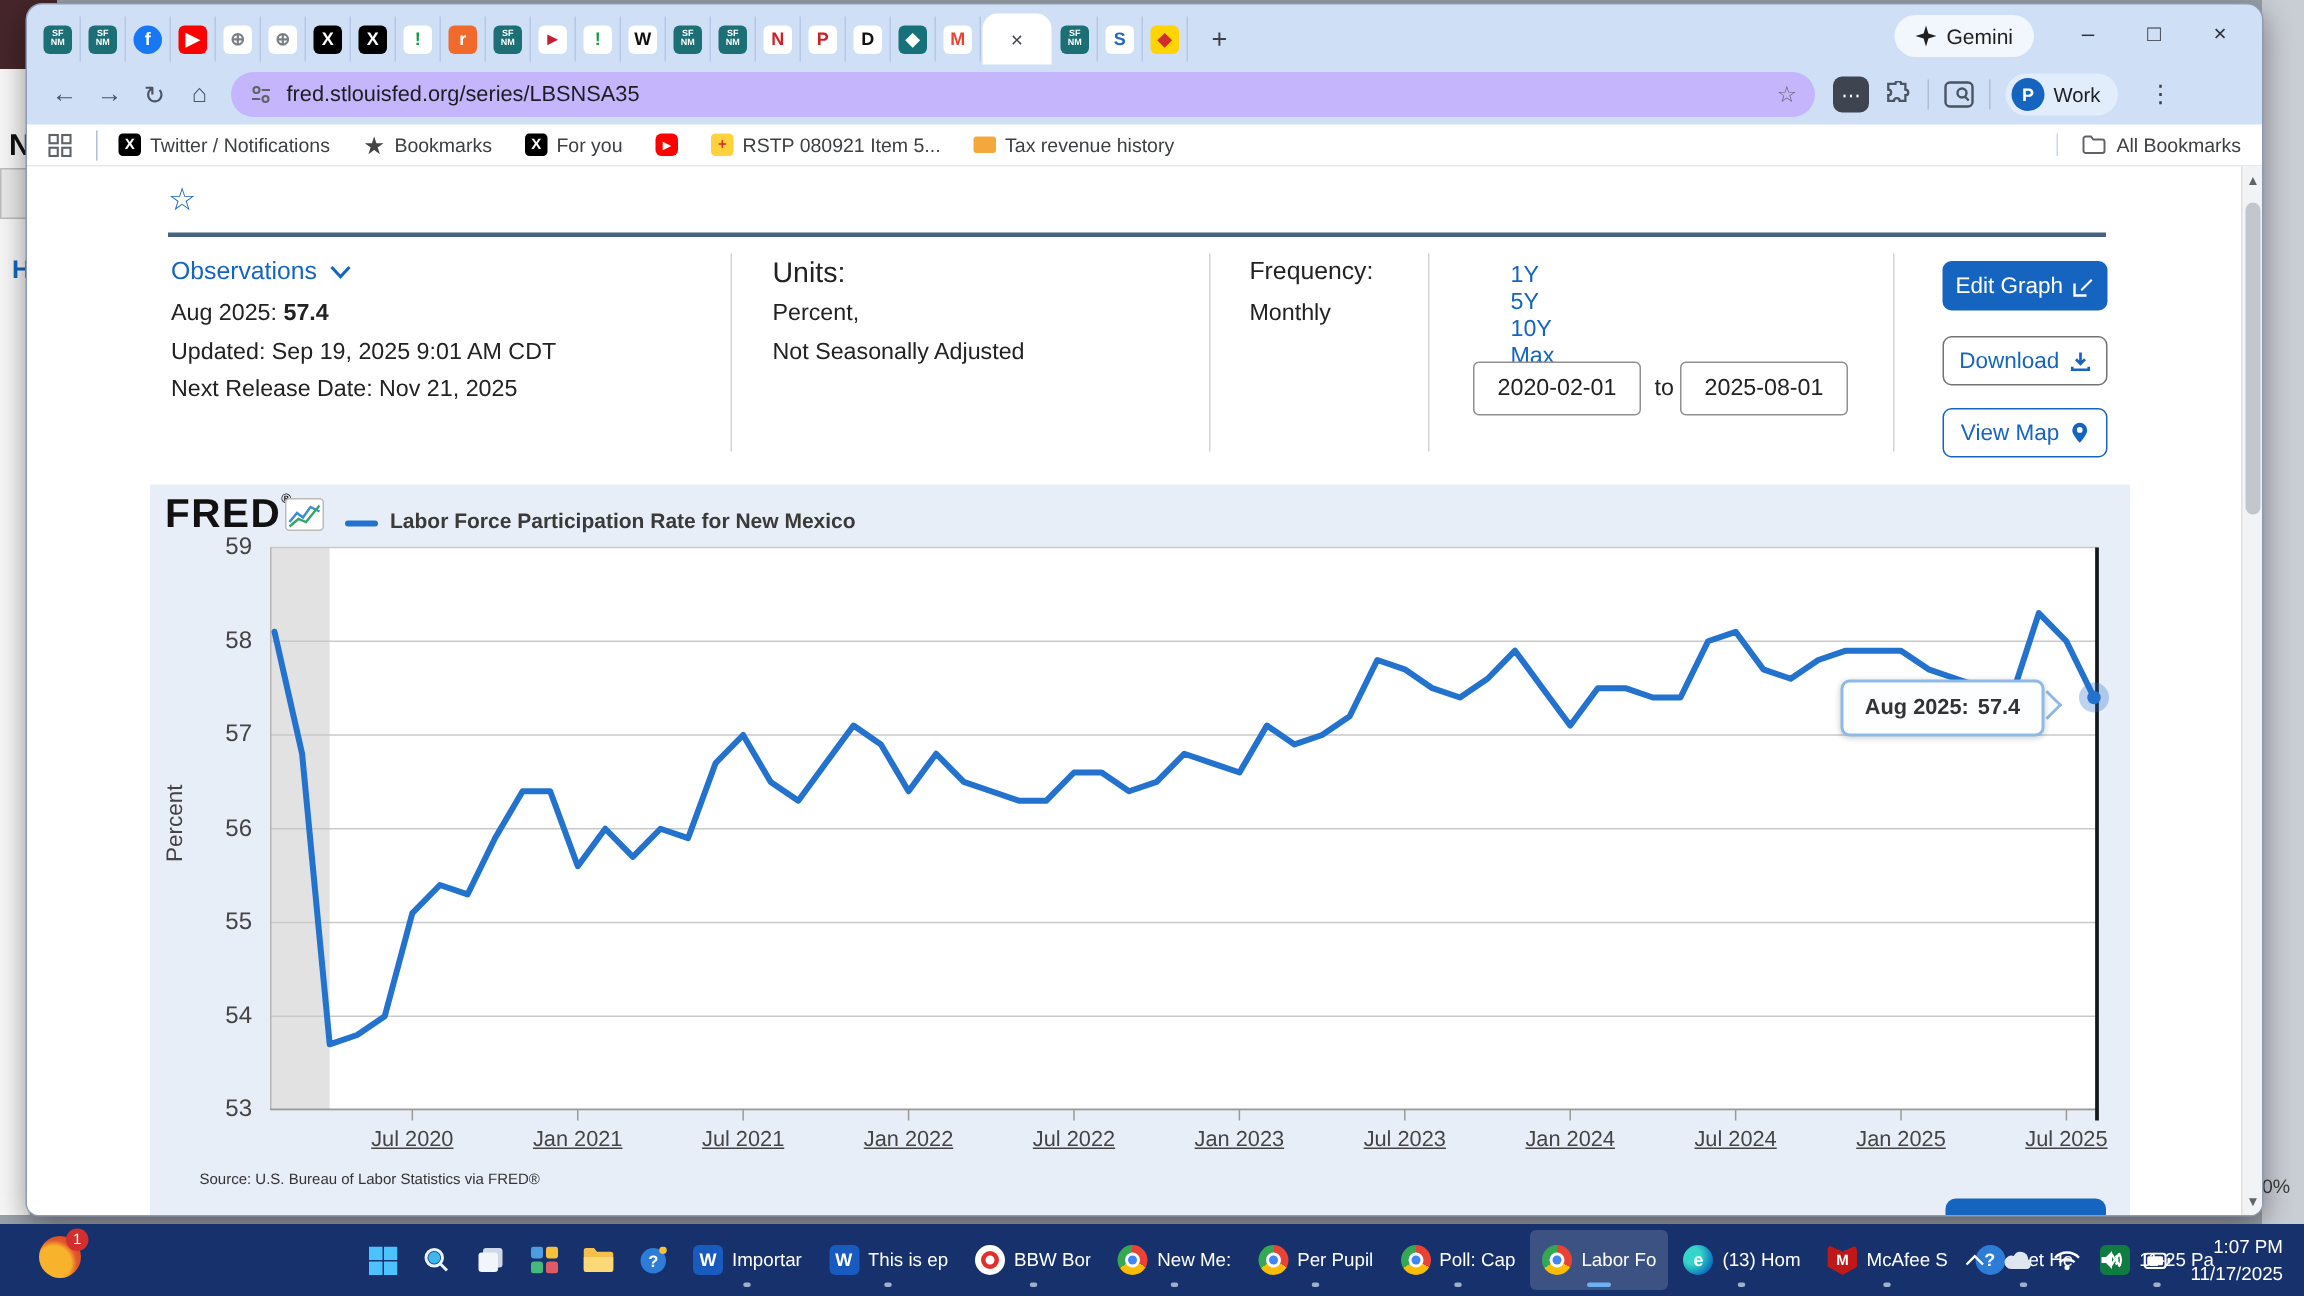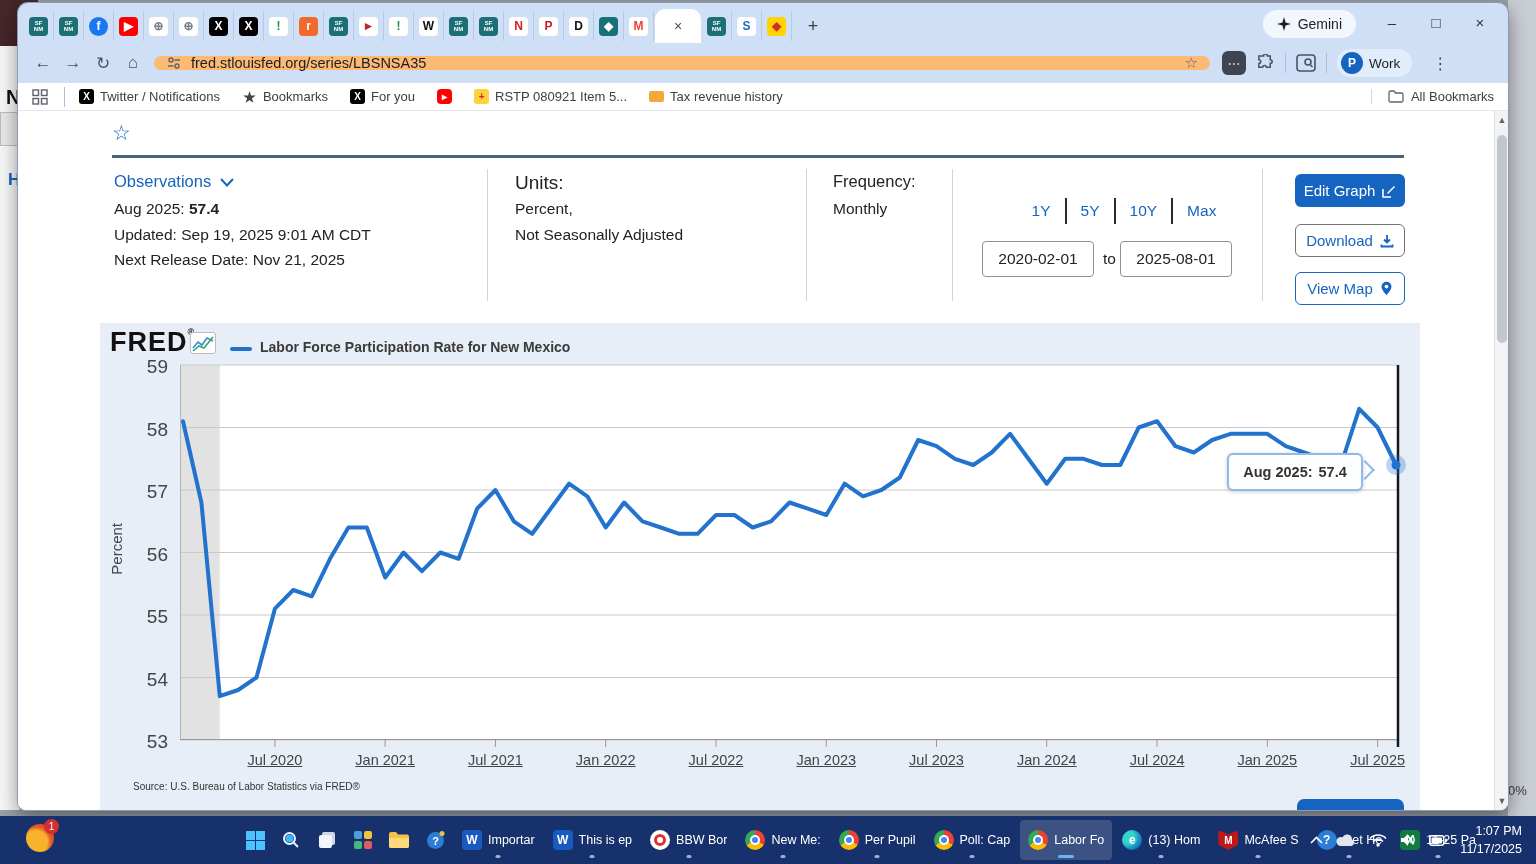--- a/index.html
+++ b/index.html
@@ -36,21 +36,21 @@
     align-items:center; justify-content:center; border-radius:50%; cursor:pointer; }
   #gemini-pill { margin-left:auto; margin-bottom:5px; height:28px; padding:0 14px; background:#f2f6fd;
     border-radius:14px; display:flex; align-items:center; gap:7px; font-size:14px; color:#1f1f1f; cursor:pointer; }
   #win-controls { display:flex; align-items:center; height:34px; margin-left:14px; margin-bottom:4px; }
   #win-controls span { width:44px; text-align:center; font-size:15px; color:#30343a; cursor:pointer; }
 
   
   #toolbar { left:0; top:40px; width:100%; height:40px; display:flex; align-items:center; padding:0 10px; }
   .navic { width:30px; height:30px; display:flex; align-items:center; justify-content:center;
     font-size:17px; color:#4a5462; cursor:pointer; border-radius:50%; }
-  #omnibox { height:14px; flex:0 0 1056px; margin-left:6px; background:#fdba74; border-radius:15px;
+  #omnibox { height:30px; flex:0 0 1056px; margin-left:6px; background:#c4b5fd; border-radius:15px;
     display:flex; align-items:center; padding:0 12px; gap:9px;justify-content:center; }
   #omnibox .url { font-size:14.5px; color:#1c1e21; flex:1; }
   #omnibox .star { font-size:15px; color:#5f6368; cursor:pointer; }
   .tbicon-group { display:flex; align-items:center; gap:10px; margin-left:12px; }
   #ext-dark { width:24px; height:24px; background:#3e4450; border-radius:6px; color:#fff; font-size:13px;
     display:flex; align-items:center; justify-content:center; cursor:pointer; }
   .vdiv { width:1px; height:20px; background:#aebdd8; }
   #profile-pill { height:28px; padding:3px 12px 3px 4px; background:#e2edfc; border-radius:14px;
     display:flex; align-items:center; gap:6px; cursor:pointer; }
   #profile-pill .pava { width:22px; height:22px; border-radius:50%; background:#1565c0; color:#fff;
@@ -83,21 +83,21 @@
   #obs-label { left:96px; top:61px; font-size:16.5px; }
   #obs-latest { left:96px; top:89px; }
   #obs-updated { left:96px; top:115px; }
   #obs-next { left:96px; top:140px; }
   #units-label { left:497px; top:61px; font-size:19px; color:#222; }
   #units-1 { left:497px; top:89px; }
   #units-2 { left:497px; top:115px; }
   #freq-label { left:815px; top:61px; font-size:16.5px; color:#222; }
   #freq-val { left:815px; top:89px; }
 
-  #presets { left:975px; top:86px; width:262px; height:28px; display:flex; align-items:center; justify-content:center; }
+  #presets { left:975px; top:86px; width:262px; height:28px; display:flex; align-items:flex-start; justify-content:center;flex-direction:column; }
   .preset { font-size:15.5px; color:#1565c0; padding:0 14px; cursor:pointer; }
   .preset-sep { width:2px; height:26px; background:#2b2b2b; }
   .datebox { top:130px; width:112px; height:36px; border:1px solid #8f8f8f; border-radius:4px; background:#fff;
     font-size:15.5px; color:#222; display:flex; align-items:center; justify-content:center; cursor:text; }
   #date-start { left:964px; }
   #date-to { left:1085px; top:139px;text-align:right; }
   #date-end { left:1102px; }
 
   .actbtn { left:1277px; width:110px; height:33px; border-radius:6px; font-size:15px; display:flex;
     align-items:center; justify-content:center; gap:7px; cursor:pointer; }
@@ -107,21 +107,21 @@
 
   
   #chartpanel { left:82px; top:212px; width:1320px; height:490px; background:#e8eef7; }
   #fred-logo { left:10px; top:4px; font-size:27px; font-weight:bold; color:#111; letter-spacing:1px; }
   #fred-reg { font-size:9px; vertical-align:top; }
   #fred-chart-icon { left:90px; top:9px; width:26px; height:22px; background:#fff; border:1px solid #bbb; border-radius:3px; }
   #legend-line { left:130px; top:24px; width:22px; height:4px; border-radius:2px; }
   #legend-text { left:160px; top:16px; font-size:14px; font-weight:bold; color:#3a3a3a; }
   #plotwrap { left:80px; top:42px; width:1219px; height:382px; }
   #plotwrap svg { overflow:visible; display:block; }
-  .ytick { position:absolute; width:40px; text-align:right; font-size:19px; color:#444; left:28px; }
+  .ytick { position:absolute; width:40px; text-align:right; font-size:16px; color:#444; left:28px; }
   .xtick { position:absolute; width:70px; text-align:center; font-size:14.5px; color:#444; top:429px;text-decoration:underline; }
   #ylabel { left:8px; top:200px; font-size:15px; color:#444; writing-mode:vertical-rl; transform:rotate(180deg); }
   #tooltip { left:1127px; top:130px; width:136px; height:38px; background:#fdfeff; border:2px solid #8fb9e6;
     border-radius:6px; box-shadow:0 1px 4px rgba(0,0,0,.2); display:flex; align-items:center; justify-content:center;
     gap:6px; font-size:14.5px; font-weight:bold; color:#333; }
   #tooltip-arrow { left:1258px; top:140px; width:14px; height:14px; background:#fdfeff;
     border-top:2px solid #8fb9e6; border-right:2px solid #8fb9e6; transform:rotate(45deg); }
   #source-text { left:33px; top:458px; font-size:10px; color:#333; }
 
   

